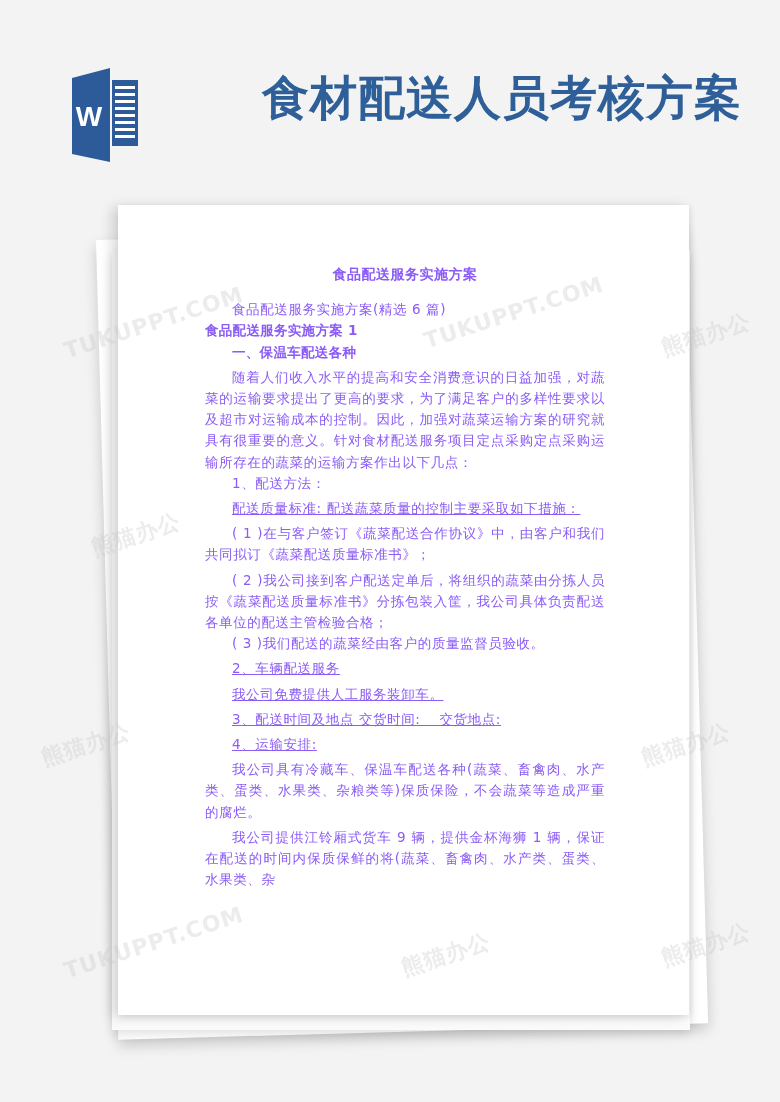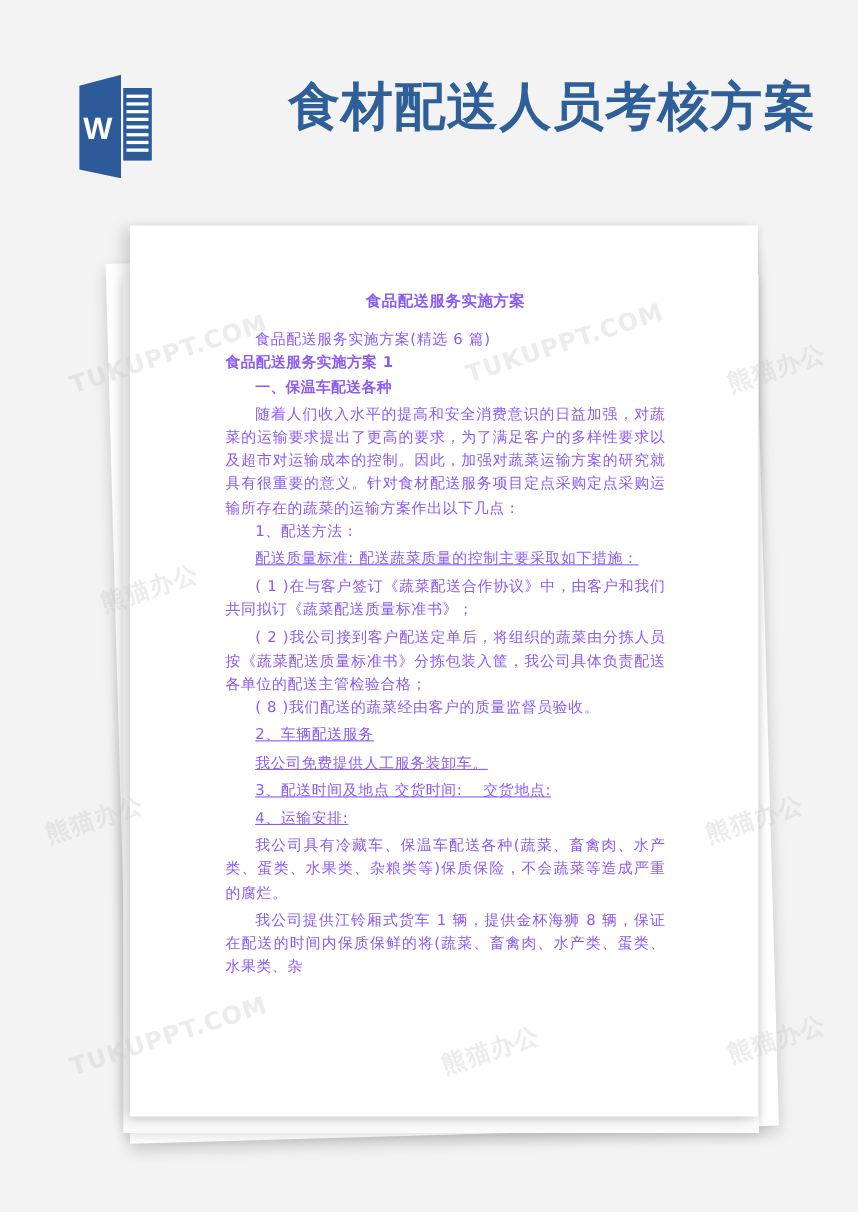--- a/index.html
+++ b/index.html
@@ -134,27 +134,27 @@
     <div class="doc-title">食品配送服务实施方案</div>
 
     <p class="p">食品配送服务实施方案(精选 6 篇)</p>
     <p class="h-bold">食品配送服务实施方案 1</p>
     <p class="h-bold indent">一、保温车配送各种</p>
     <p class="p gap">随着人们收入水平的提高和安全消费意识的日益加强，对蔬菜的运输要求提出了更高的要求，为了满足客户的多样性要求以及超市对运输成本的控制。因此，加强对蔬菜运输方案的研究就具有很重要的意义。针对食材配送服务项目定点采购定点采购运输所存在的蔬菜的运输方案作出以下几点：</p>
     <p class="item">1、配送方法：</p>
     <p class="item gap">配送质量标准: 配送蔬菜质量的控制主要采取如下措施：</p>
     <p class="p gap">( 1 )在与客户签订《蔬菜配送合作协议》中，由客户和我们共同拟订《蔬菜配送质量标准书》；</p>
     <p class="p gap">( 2 )我公司接到客户配送定单后，将组织的蔬菜由分拣人员按《蔬菜配送质量标准书》分拣包装入筐，我公司具体负责配送各单位的配送主管检验合格；</p>
-    <p class="item">( 8 )我们配送的蔬菜经由客户的质量监督员验收。</p>
+    <p class="item">( 3 )我们配送的蔬菜经由客户的质量监督员验收。</p>
     <p class="item gap">2、车辆配送服务</p>
     <p class="item gap">我公司免费提供人工服务装卸车。</p>
     <p class="item gap">3、配送时间及地点 交货时间:　 交货地点:</p>
     <p class="item gap">4、运输安排:</p>
     <p class="p gap">我公司具有冷藏车、保温车配送各种(蔬菜、畜禽肉、水产类、蛋类、水果类、杂粮类等)保质保险，不会蔬菜等造成严重的腐烂。</p>
-    <p class="p gap">我公司提供江铃厢式货车 1 辆，提供金杯海狮 8 辆，保证在配送的时间内保质保鲜的将(蔬菜、畜禽肉、水产类、蛋类、水果类、杂</p>
+    <p class="p gap">我公司提供江铃厢式货车 9 辆，提供金杯海狮 1 辆，保证在配送的时间内保质保鲜的将(蔬菜、畜禽肉、水产类、蛋类、水果类、杂</p>
   </div>
 </div>
 
 <div class="watermark" style="left:60px; top:310px;">TUKUPPT.COM</div>
 <div class="watermark" style="left:420px; top:300px;">TUKUPPT.COM</div>
 <div class="watermark" style="left:660px; top:320px;">熊猫办公</div>
 <div class="watermark" style="left:90px; top:520px;">熊猫办公</div>
 <div class="watermark" style="left:40px; top:730px;">熊猫办公</div>
 <div class="watermark" style="left:640px; top:730px;">熊猫办公</div>
 <div class="watermark" style="left:60px; top:930px;">TUKUPPT.COM</div>

